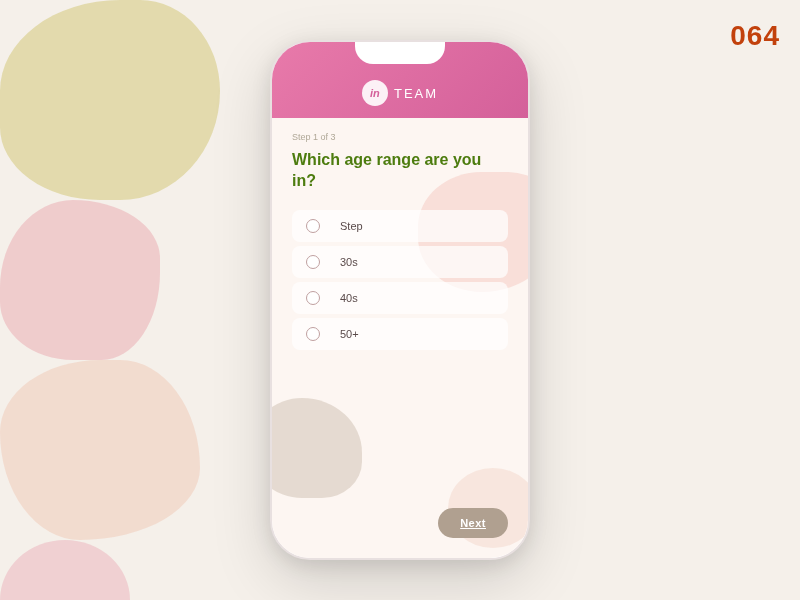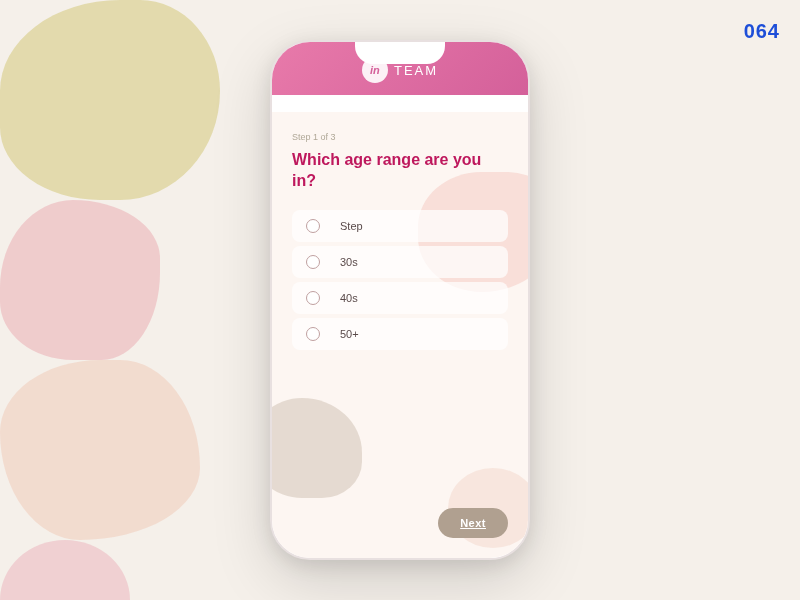--- a/index.html
+++ b/index.html
@@ -51,23 +51,23 @@
       bottom: 50px;
       right: 120px;
       border-radius: 50%;
     }
 
     
     .page-number {
       position: absolute;
       top: 20px;
       right: 20px;
-      font-size: 20px;
+      font-size: 28px;
       font-weight: 600;
-      color: #1d4ed8;
+      color: #c2410c;
       letter-spacing: 1px;
     }
 
     
     .phone-wrapper {
       position: absolute;
       top: 50%;
       left: 50%;
       transform: translate(-50%, -50%);
       width: 260px;
@@ -97,21 +97,21 @@
       border-radius: 0 0 18px 18px;
       z-index: 20;
     }
 
     
     .phone-header {
       position: absolute;
       top: 0;
       left: 0;
       right: 0;
-      height: 53px;
+      height: 76px;
       background: linear-gradient(135deg, #e87aaa, #d4609a);
       display: flex;
       align-items: flex-end;
       justify-content: center;
       padding-bottom: 12px;
       z-index: 10;
     }
 
     .logo-area {
       display: flex;
@@ -194,21 +194,21 @@
     .step-label {
       font-size: 9px;
       color: #b0a898;
       margin-bottom: 8px;
       font-weight: 400;
     }
 
     .question-title {
       font-size: 16px;
       font-weight: 700;
-      color: #be185d;
+      color: #4d7c0f;
       line-height: 1.3;
       margin-bottom: 18px;
     }
 
     
     .options-list {
       list-style: none;
     }
 
     .option-item {

